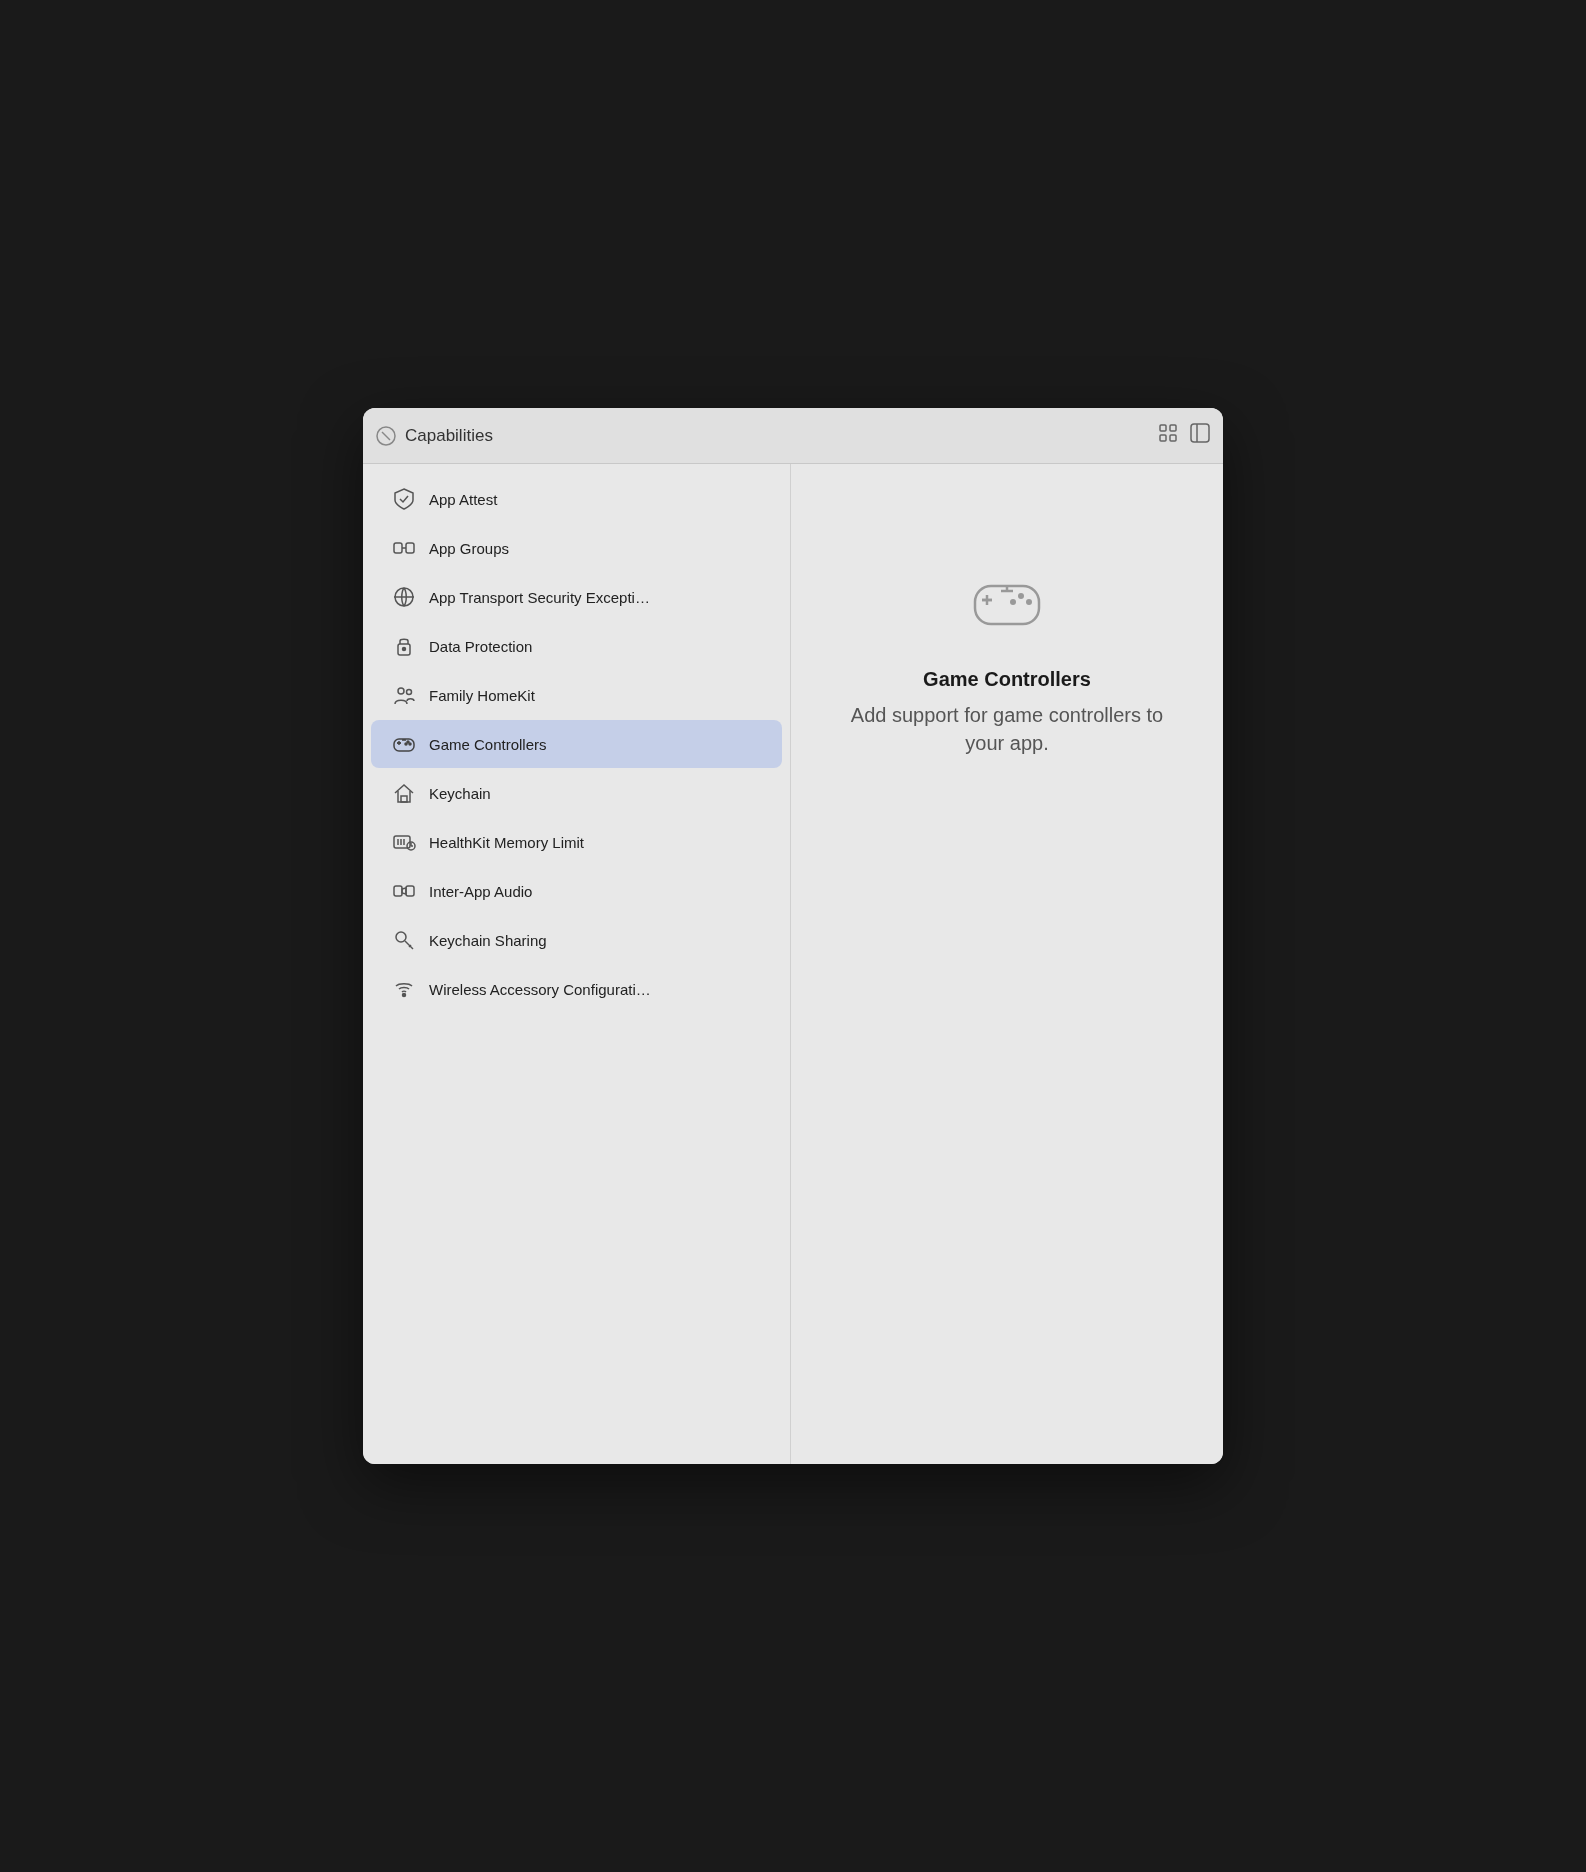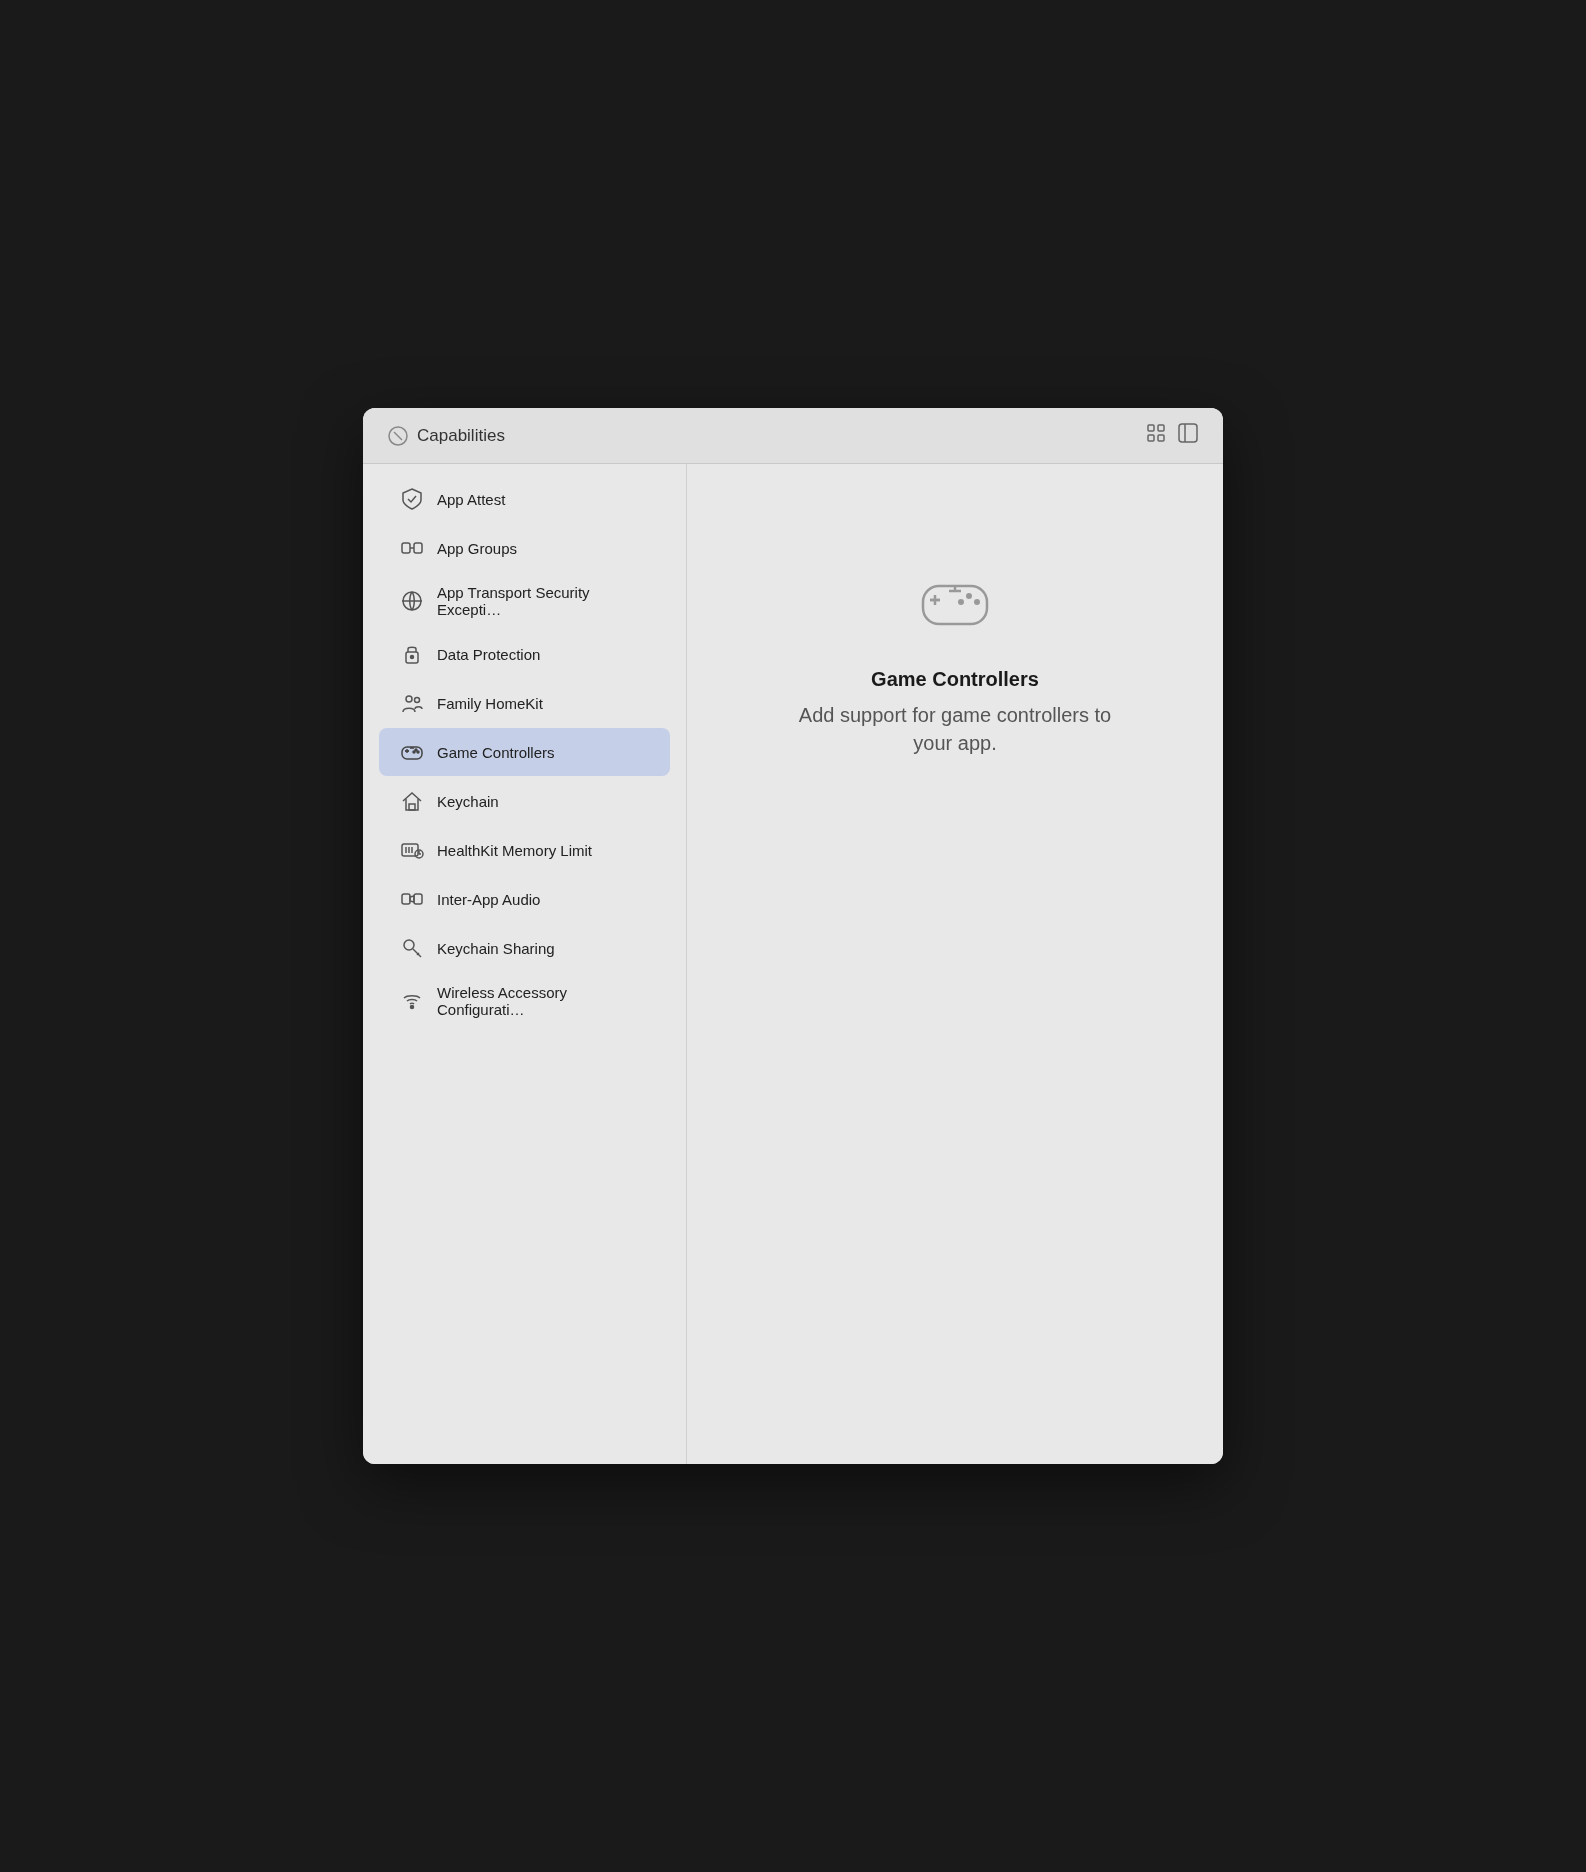--- a/index.html
+++ b/index.html
@@ -16,21 +16,21 @@
       background: #e8e8e8;
       border-radius: 12px;
       overflow: hidden;
       box-shadow: 0 20px 60px rgba(0,0,0,0.5);
     }
     .titlebar {
       background: #e0e0e0;
       border-bottom: 1px solid #c8c8c8;
       display: flex;
       align-items: center;
-      padding: 14px 24px;
+      padding: 14px 12px;
       gap: 10px;
     }
     .titlebar-left {
       display: flex;
       align-items: center;
       gap: 8px;
     }
     .stop-icon {
       width: 22px;
       height: 22px;
@@ -55,25 +55,25 @@
     .titlebar-icon {
       color: #666;
       font-size: 18px;
       cursor: pointer;
     }
     .content {
       display: flex;
       height: 1000px;
     }
     .sidebar {
-      width: 324px;
+      width: 428px;
       background: #e8e8e8;
       border-right: 1px solid #d0d0d0;
       overflow-y: auto;
-      padding: 10px 8px;
+      padding: 10px 0;
     }
     .sidebar-item {
       display: flex;
       align-items: center;
       padding: 11px 20px;
       gap: 12px;
       cursor: pointer;
       border-radius: 8px;
       margin: 1px 8px;
     }

